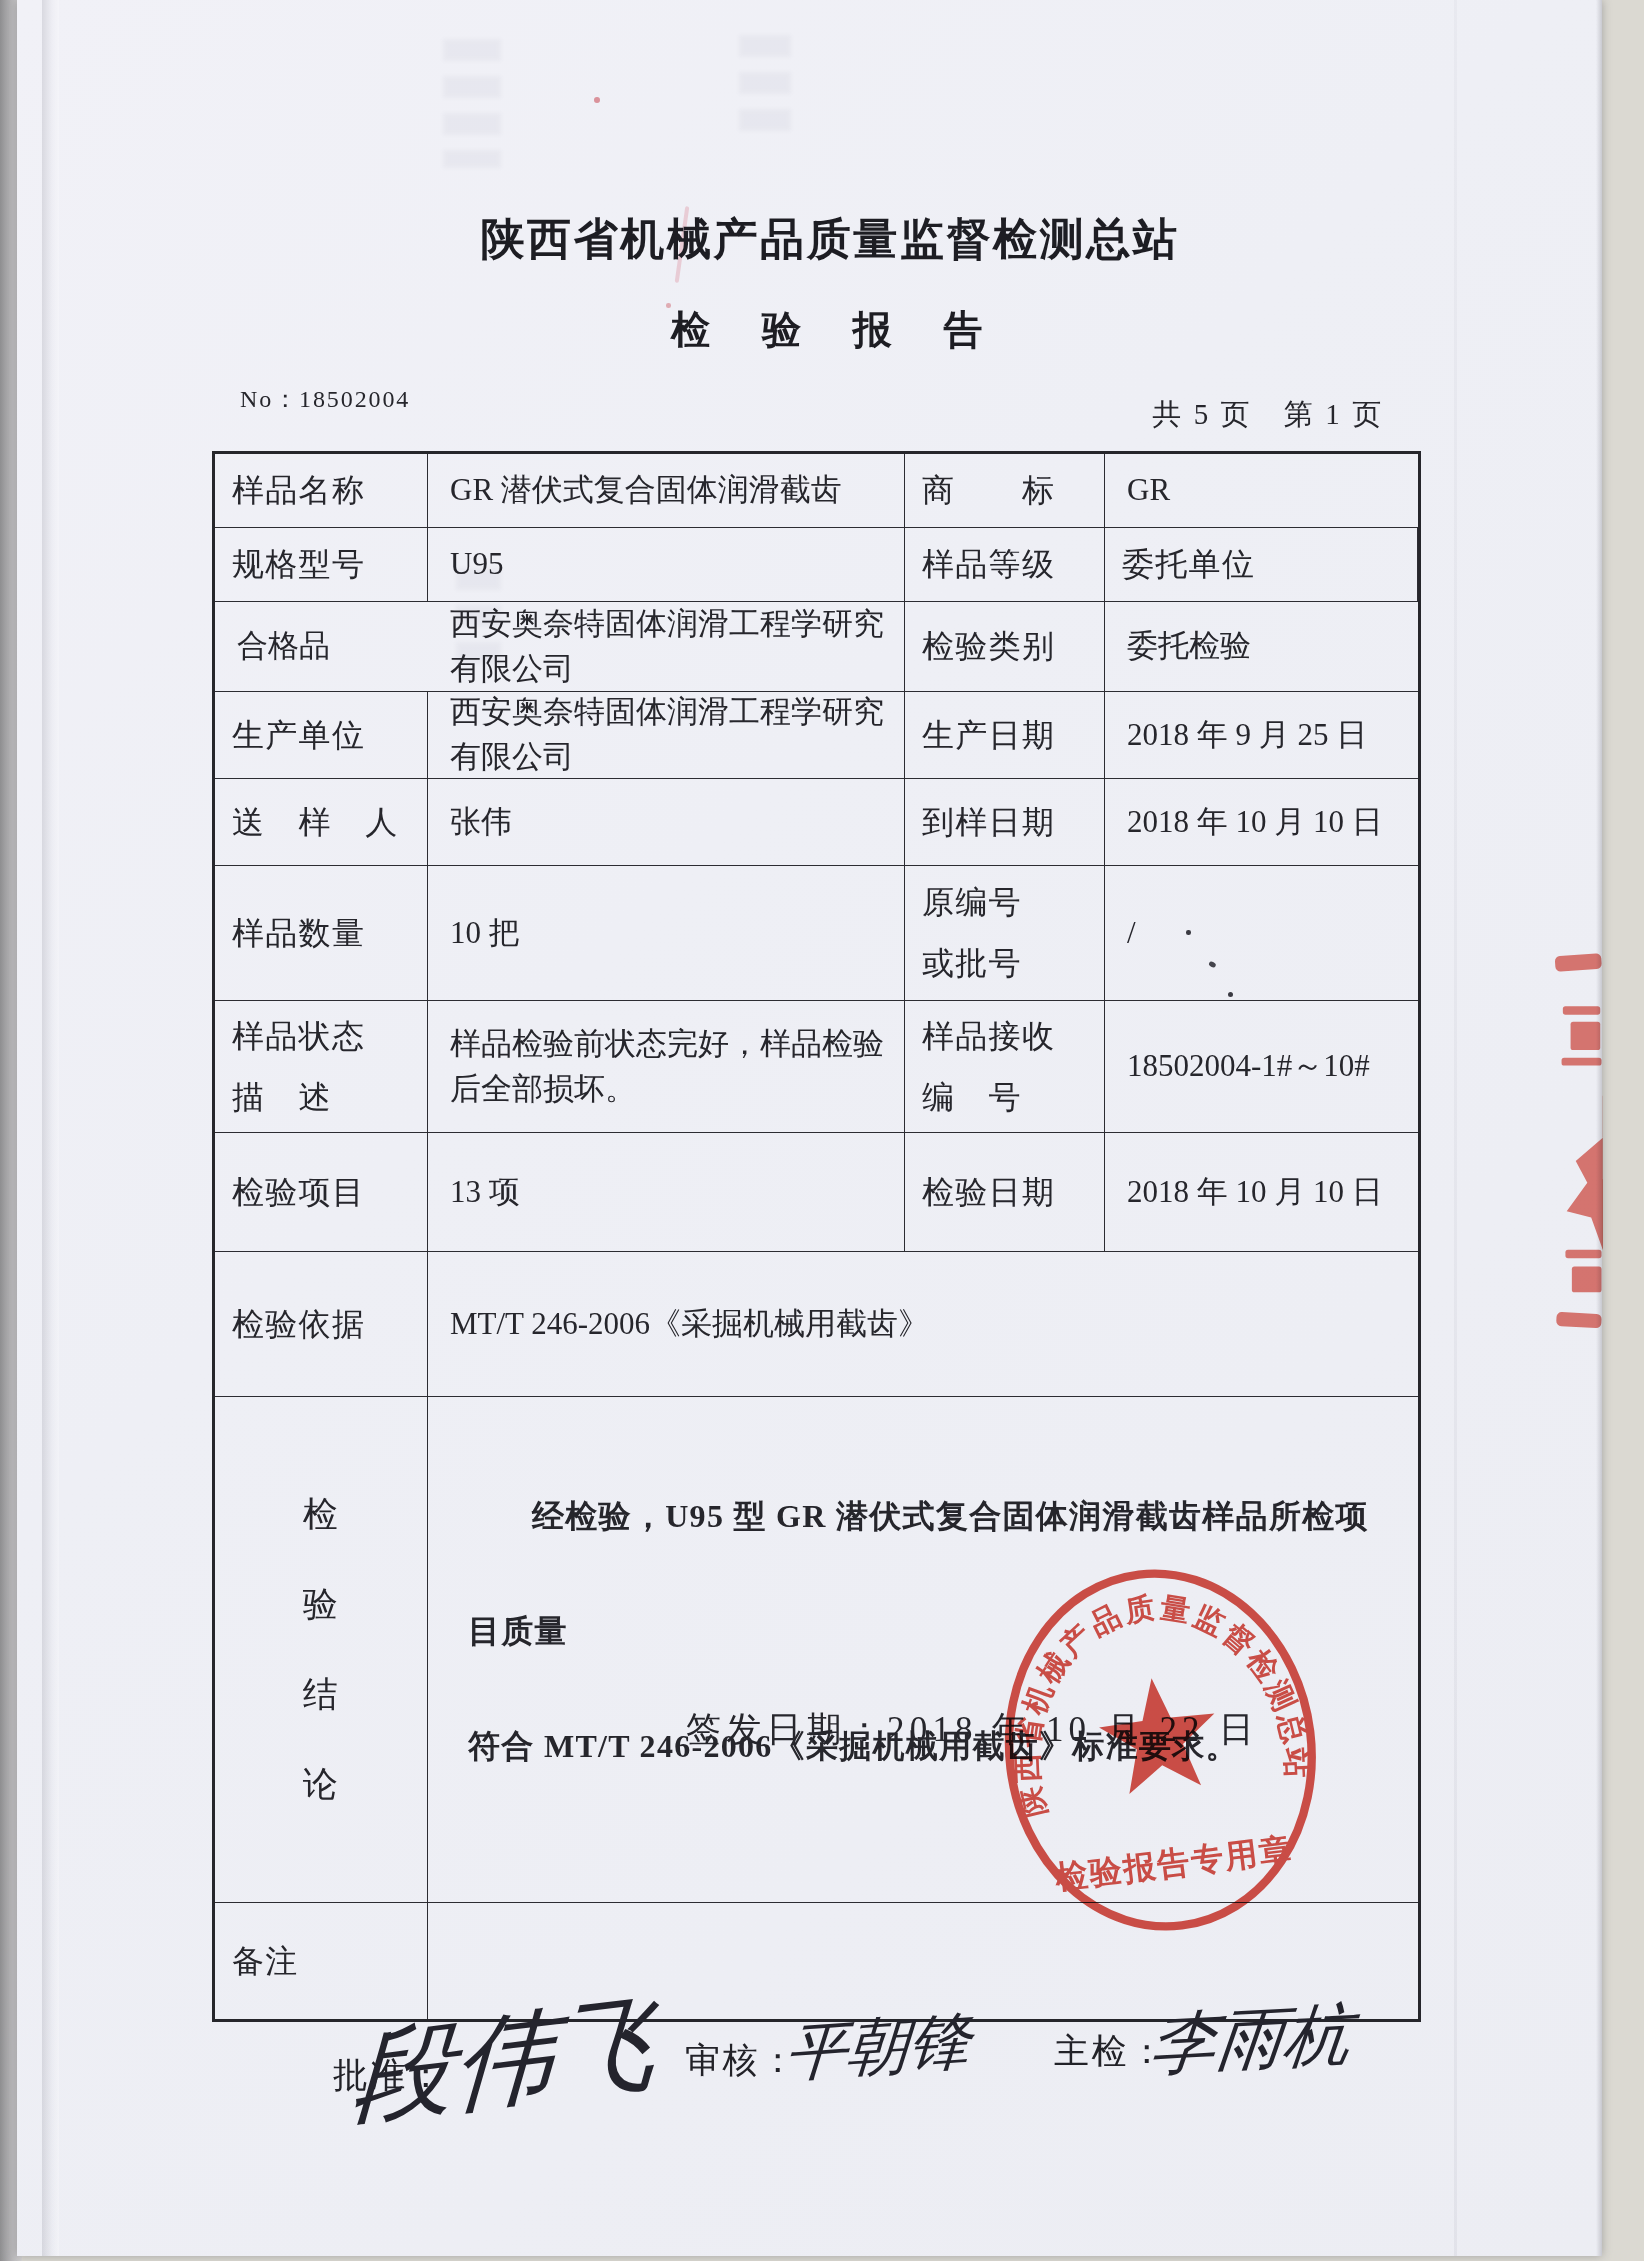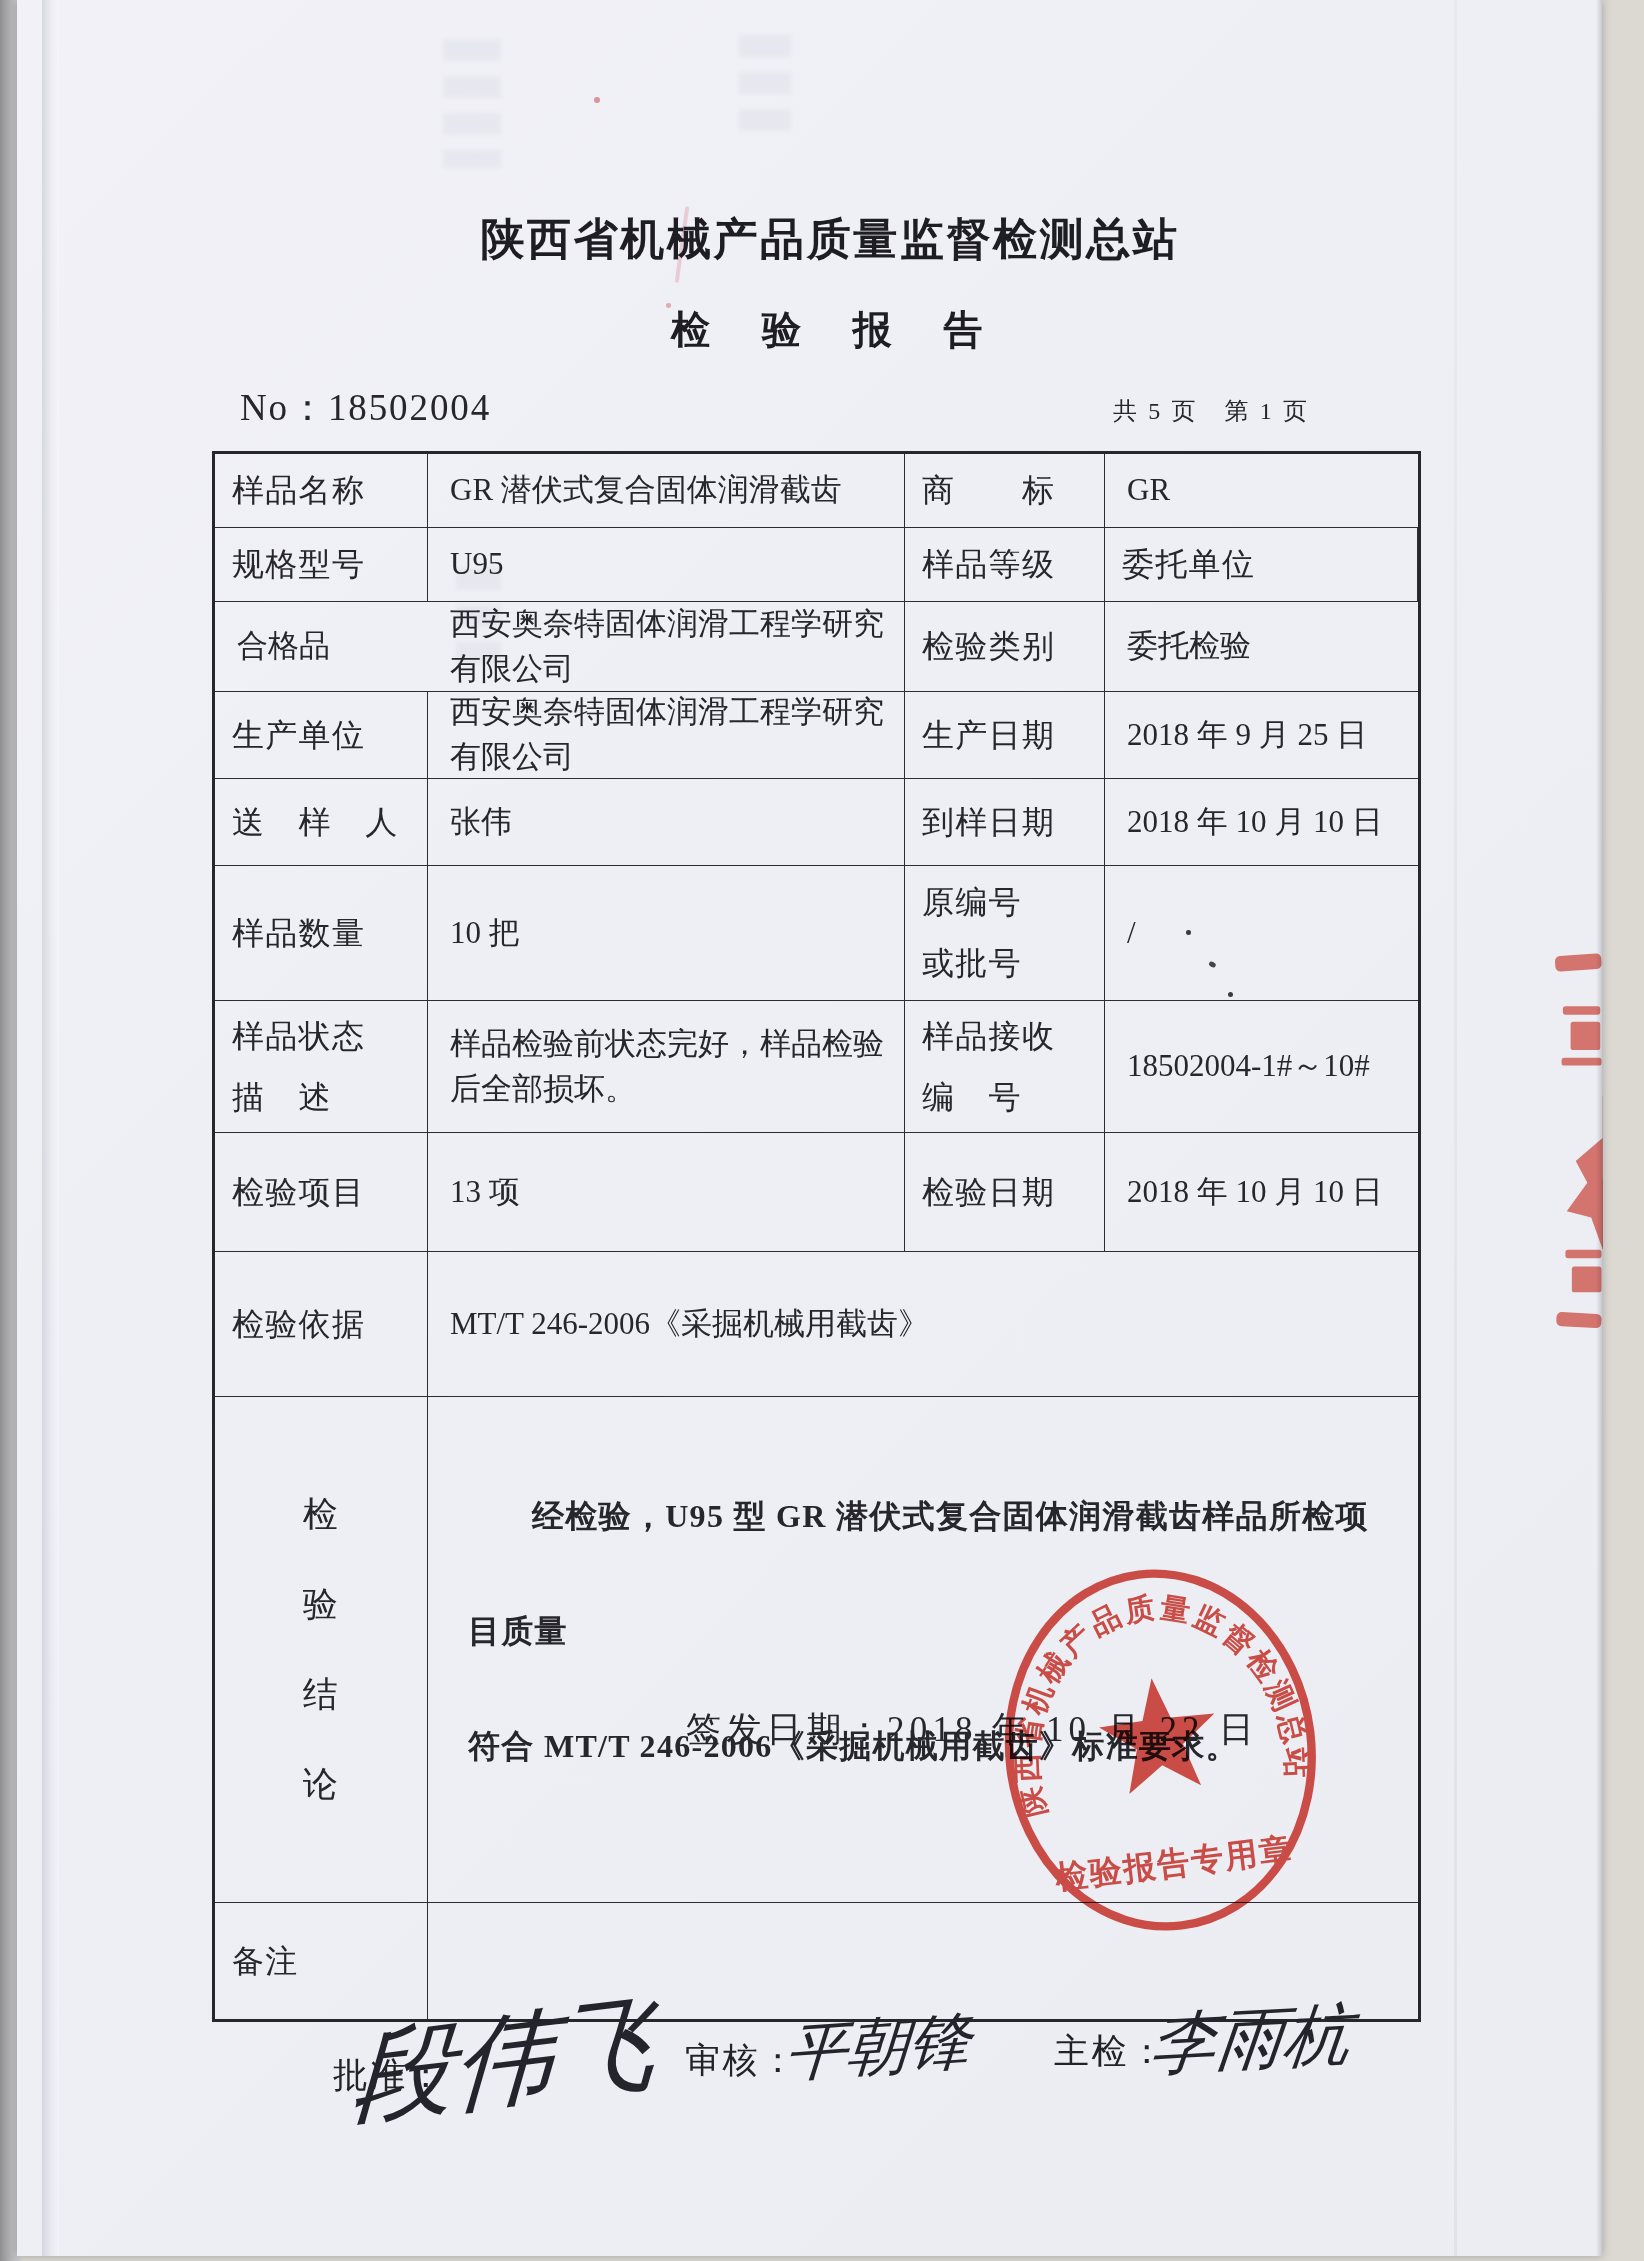--- a/index.html
+++ b/index.html
@@ -32,22 +32,22 @@
   .doc-title{
     position:absolute;left:310px;top:210px;width:1006px;text-align:center;
     font-family:"Liberation Sans","DejaVu Sans",sans-serif;
     font-weight:700;font-size:44px;letter-spacing:2.6px;color:#1d1d23;
   }
   .doc-subtitle{
     position:absolute;left:310px;top:303px;width:1006px;text-align:center;
     font-family:"Liberation Sans","DejaVu Sans",sans-serif;
     font-weight:700;font-size:39px;letter-spacing:6.4px;color:#1d1d23;
   }
-  .report-no{position:absolute;left:223px;top:383px;font-size:37px;letter-spacing:1.9px;}
-  .page-info{position:absolute;left:1096px;top:395px;width:310px;text-align:left;font-size:24px;letter-spacing:2.6px;}
+  .report-no{position:absolute;left:223px;top:383px;font-size:24px;letter-spacing:1.9px;}
+  .page-info{position:absolute;left:1096px;top:395px;width:310px;text-align:center;font-size:29px;letter-spacing:2.6px;}
 
   
   .report-table{
     position:absolute;left:195px;top:451px;
     display:grid;
     grid-template-columns:213px 477px 200px 313px;
     grid-template-rows:74px 74px 90px 87px 87px 135px 132px 119px 145px 506px 116px;
     border:3.9px solid #26262b;
     background:transparent;
   }

